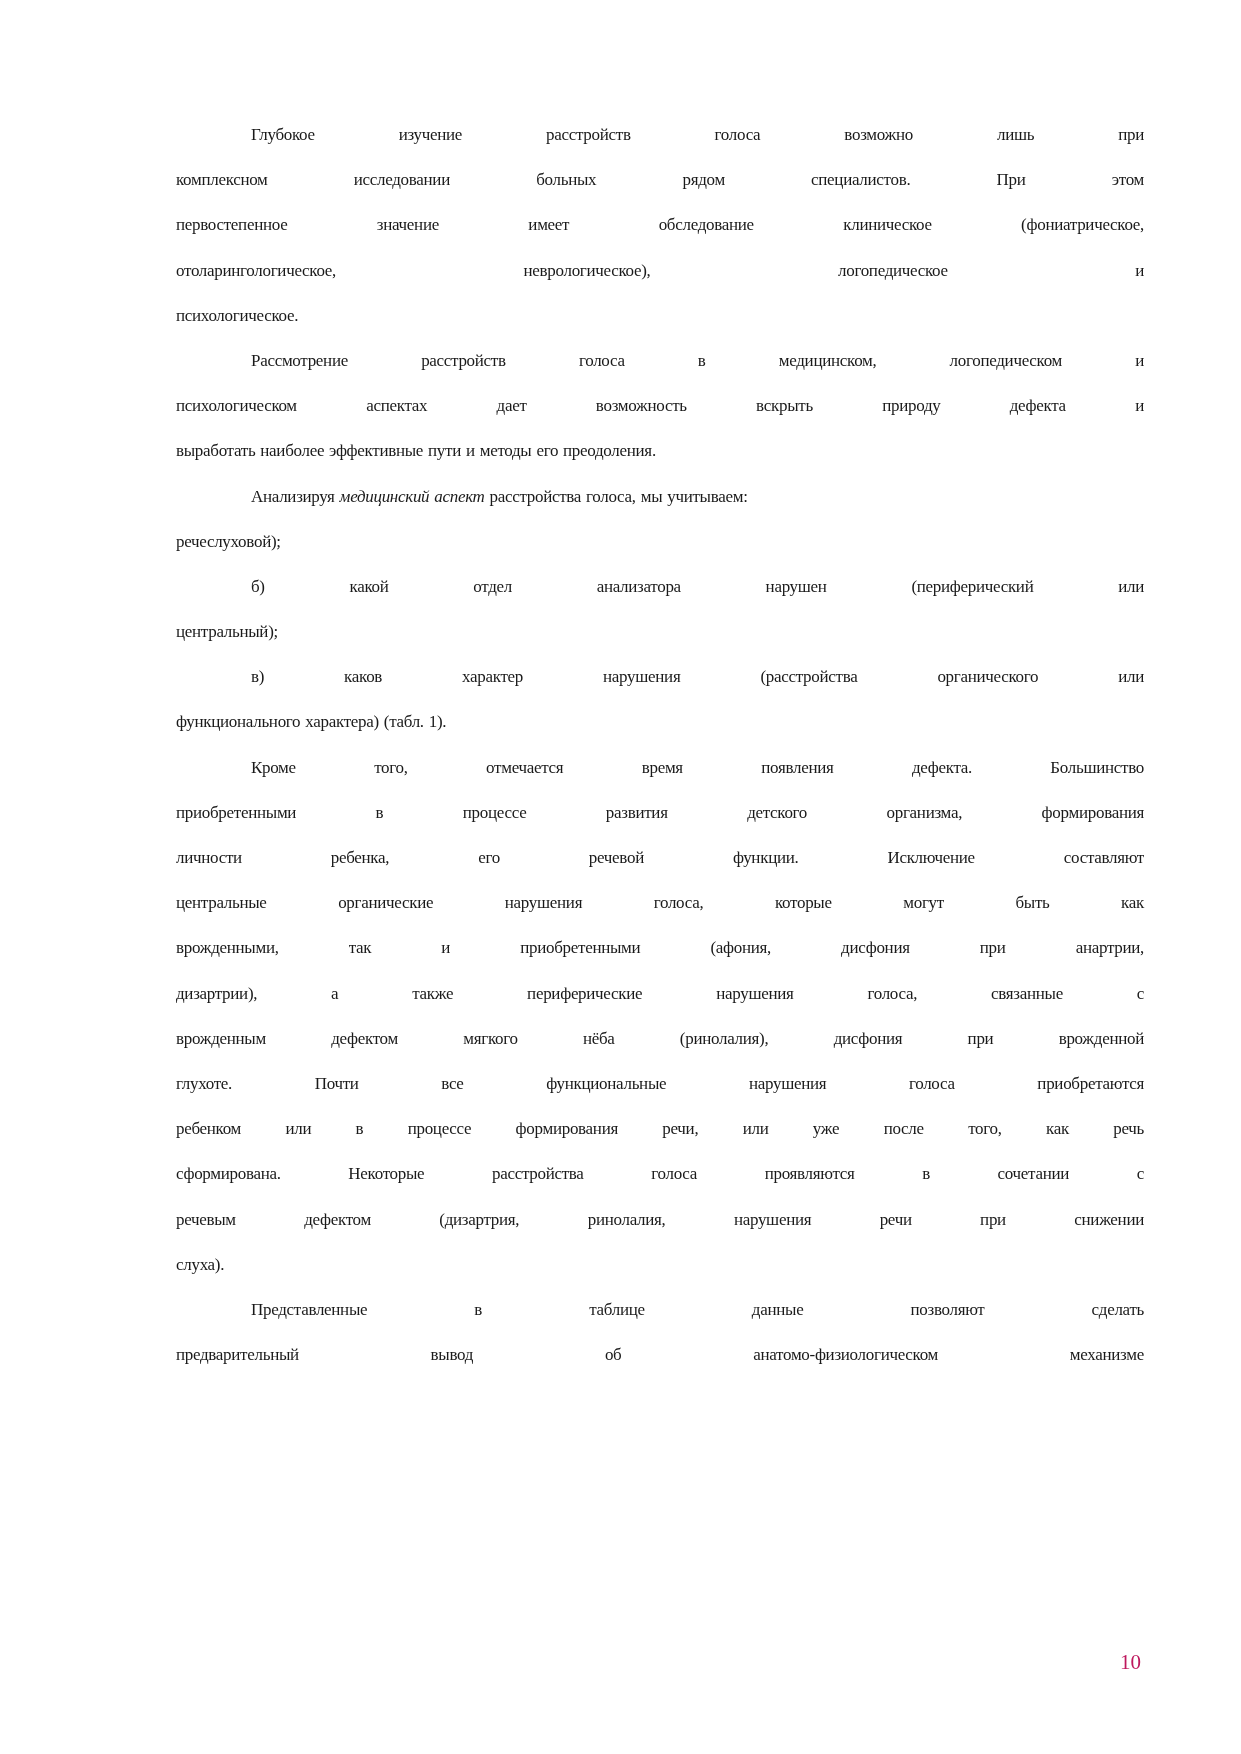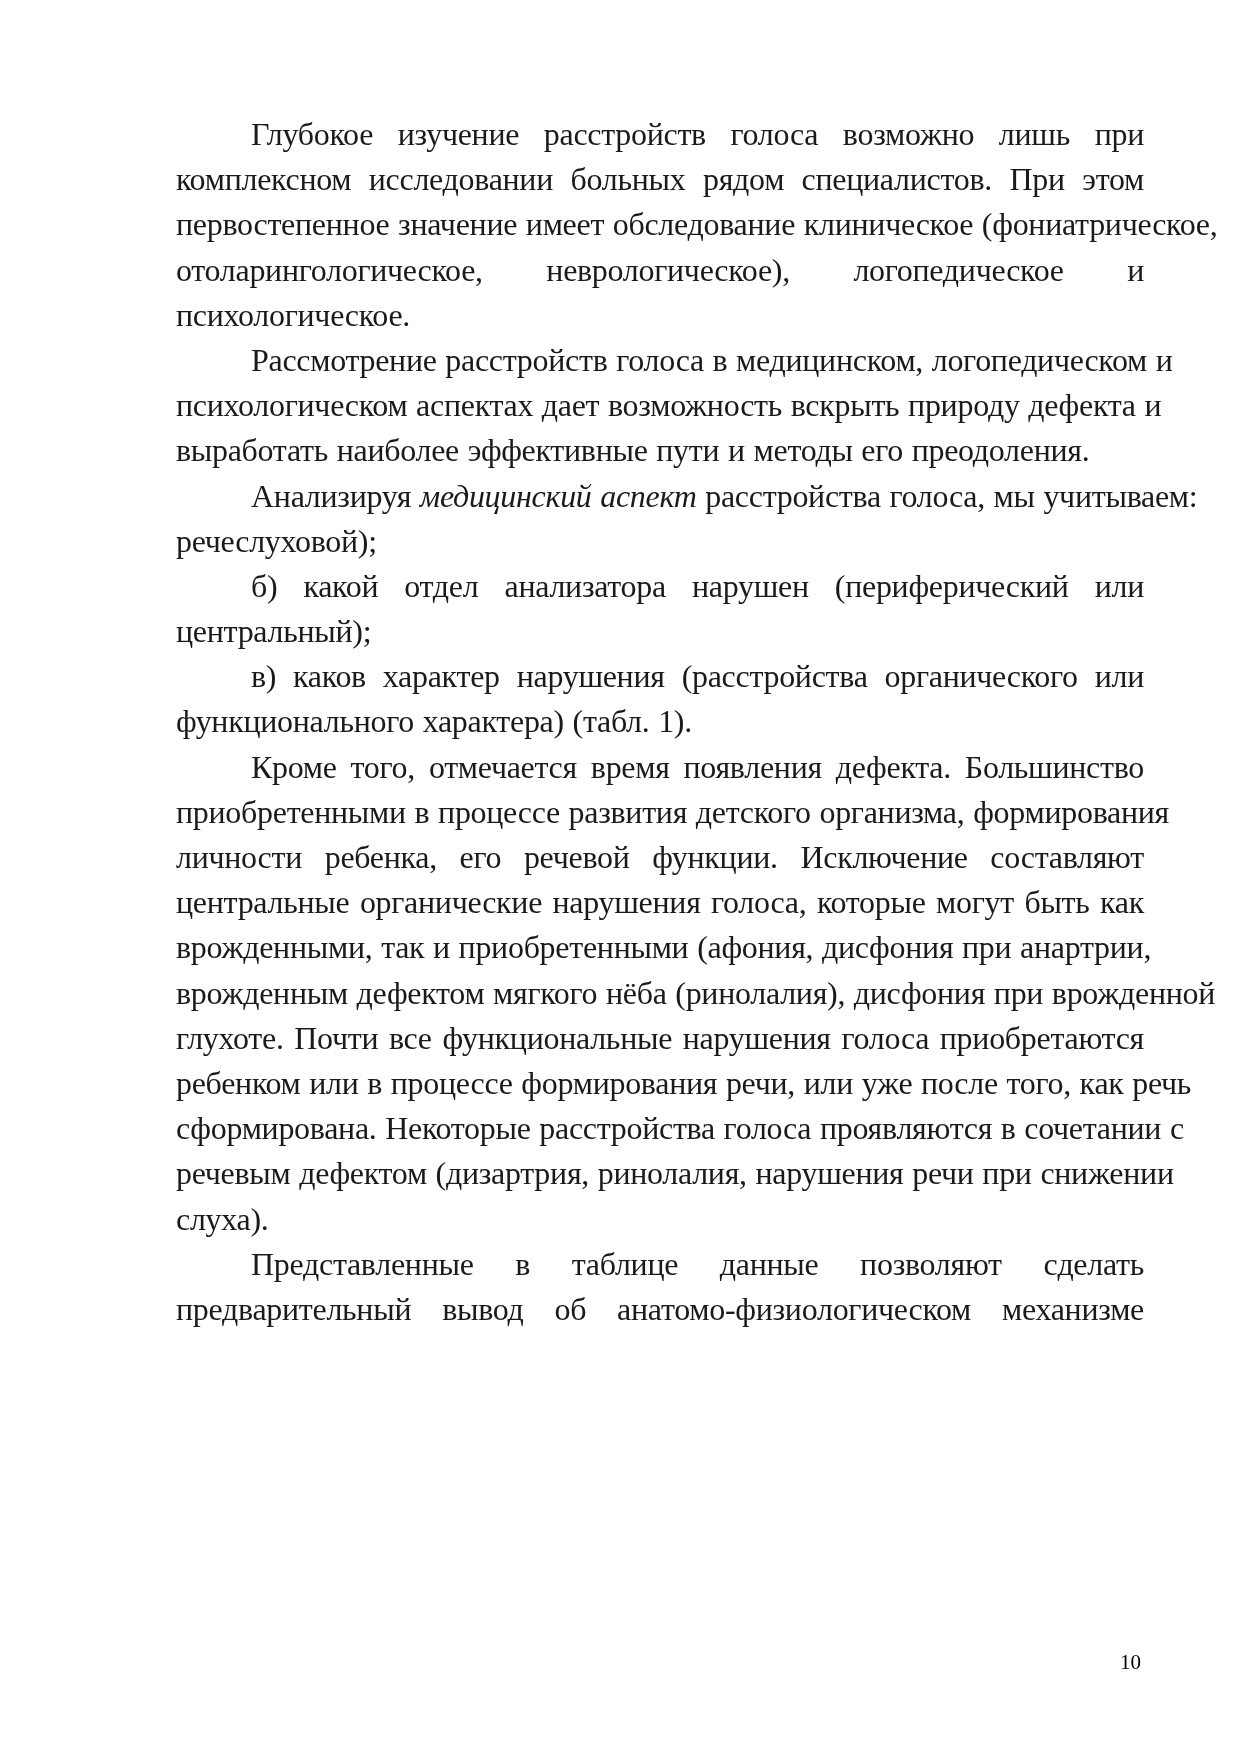--- a/index.html
+++ b/index.html
@@ -1,38 +1,38 @@
 <!DOCTYPE html>
 <html><head>
 <meta charset="utf-8">
 <style>
   html, body { margin: 0; padding: 0; background: #ffffff; }
   body { width: 1241px; height: 1754px; position: relative; overflow: hidden; }
   .page { position: absolute; left: 0; top: 0; width: 1241px; height: 1754px; background: #fff; }
   .textblock { position: absolute; left: 176px; top: 112px; width: 968px; }
   .line {
     font-family: "Liberation Serif", "DejaVu Serif", serif;
-    font-size: 32px;
+    font-size: 17px;
     color: #1a1a1a;
     height: 45.2px;
     line-height: 45.2px;
     white-space: nowrap;
     transform-origin: left center;
     text-align: justify;
     text-align-last: justify;
     letter-spacing: -0.3px;
     word-spacing: 1px;
   }
   .line.last { text-align-last: left; }
   .line.indent { padding-left: 75px; }
   .line i { font-style: italic; }
   .pagenum {
     position: absolute; left: 1120px; top: 1650px;
     font-family: "Liberation Serif", "DejaVu Serif", serif;
-    font-size: 21px; color: #000000;
+    font-size: 21px; color: #be185d;
   }
 </style>
 </head>
 <body>
 
 <div class="page">
   <div class="textblock">
 
     <div class="line indent" style="width: 968px; box-sizing: border-box;">Глубокое изучение расстройств голоса возможно лишь при</div>
     <div class="line" style="width: 968px; box-sizing: border-box;">комплексном исследовании больных рядом специалистов. При этом</div>
@@ -52,20 +52,21 @@
     <div class="line last" style="width: 968px; box-sizing: border-box;">центральный);</div>
 
     <div class="line indent" style="width: 968px; box-sizing: border-box;">в) каков характер нарушения (расстройства органического или</div>
     <div class="line last" style="width: 968px; box-sizing: border-box;">функционального характера) (табл. 1).</div>
 
     <div class="line indent" style="width: 968px; box-sizing: border-box;">Кроме того, отмечается время появления дефекта. Большинство</div>
     <div class="line" style="width: 968px; box-sizing: border-box;">приобретенными в процессе развития детского организма, формирования</div>
     <div class="line" style="width: 968px; box-sizing: border-box;">личности ребенка, его речевой функции. Исключение составляют</div>
     <div class="line" style="width: 968px; box-sizing: border-box;">центральные органические нарушения голоса, которые могут быть как</div>
     <div class="line" style="width: 968px; box-sizing: border-box;">врожденными, так и приобретенными (афония, дисфония при анартрии,</div>
+    <div class="line" style="width: 968px; box-sizing: border-box;">дизартрии), а также периферические нарушения голоса, связанные с</div>
     <div class="line" style="width: 968px; box-sizing: border-box;">врожденным дефектом мягкого нёба (ринолалия), дисфония при врожденной</div>
     <div class="line" style="width: 968px; box-sizing: border-box;">глухоте. Почти все функциональные нарушения голоса приобретаются</div>
     <div class="line" style="width: 968px; box-sizing: border-box;">ребенком или в процессе формирования речи, или уже после того, как речь</div>
     <div class="line" style="width: 968px; box-sizing: border-box;">сформирована. Некоторые расстройства голоса проявляются в сочетании с</div>
     <div class="line" style="width: 968px; box-sizing: border-box;">речевым дефектом (дизартрия, ринолалия, нарушения речи при снижении</div>
     <div class="line last" style="width: 968px; box-sizing: border-box;">слуха).</div>
 
     <div class="line indent" style="width: 968px; box-sizing: border-box;">Представленные в таблице данные позволяют сделать</div>
     <div class="line" style="width: 968px; box-sizing: border-box;">предварительный вывод об анатомо-физиологическом механизме</div>
   </div>

